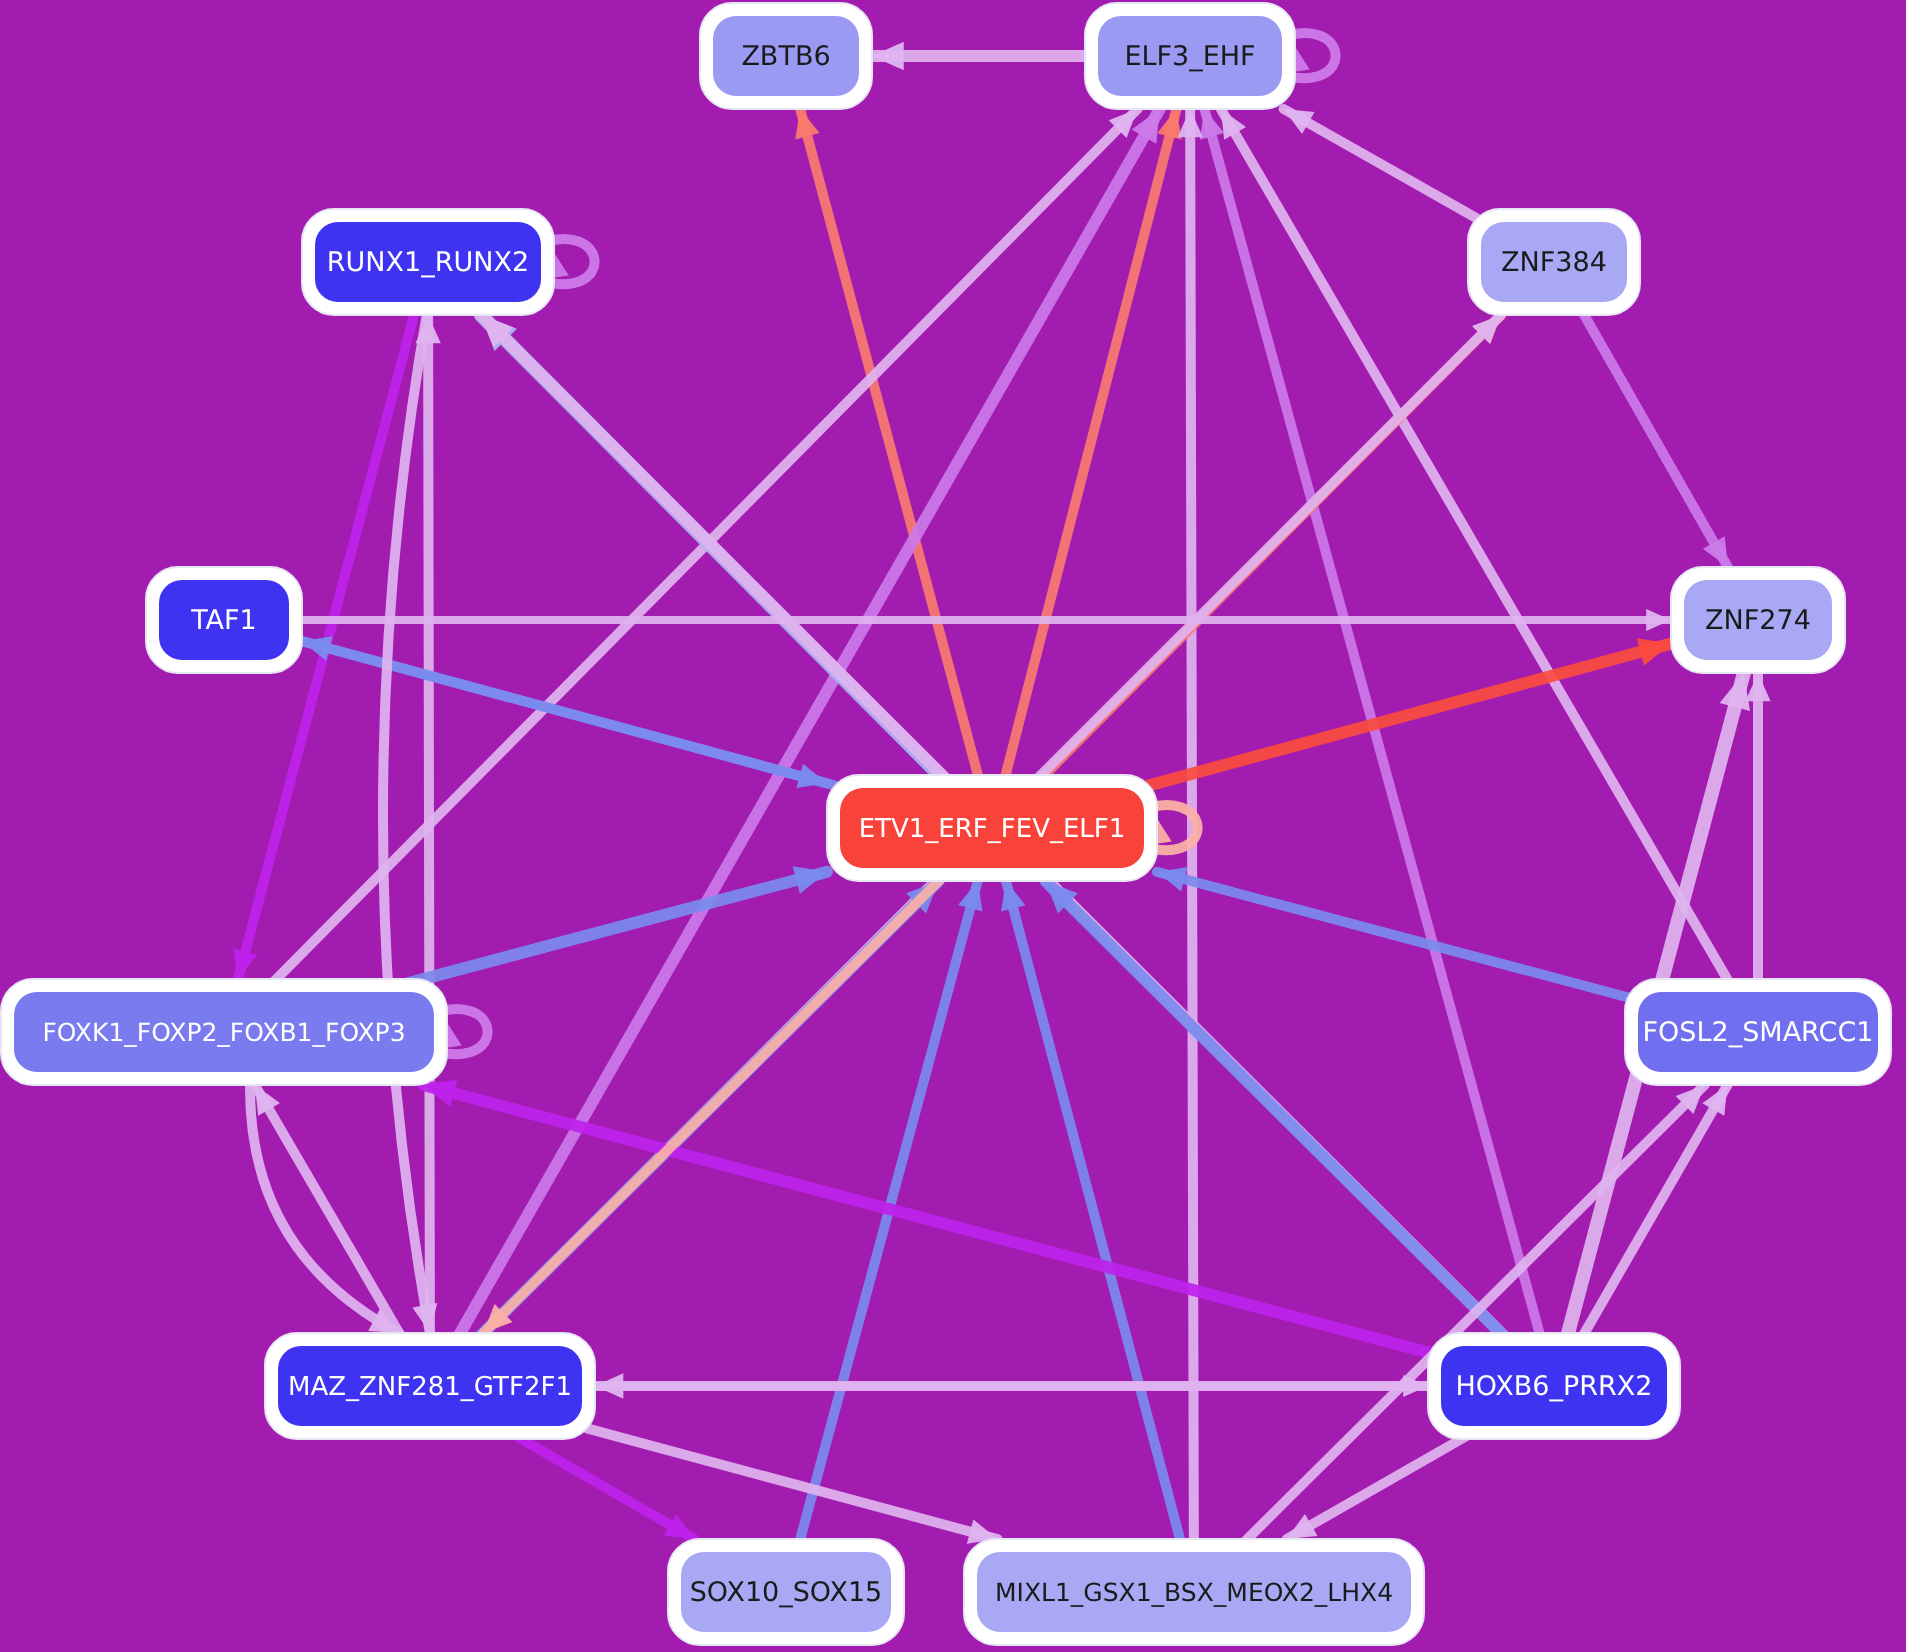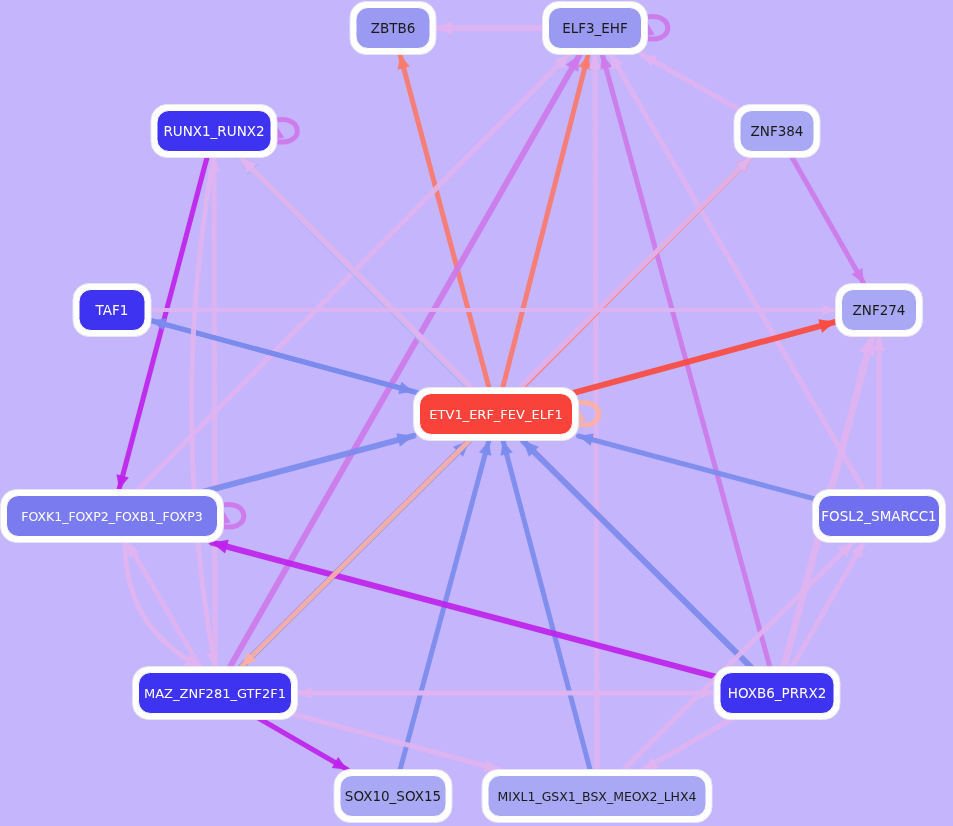--- a/index.html
+++ b/index.html
@@ -7,21 +7,21 @@
     padding: 0;
     background: #ffffff;
   }
   body {
     font-family: "DejaVu Sans", "Liberation Sans", sans-serif;
   }
   #graph-canvas {
     position: relative;
     width: 953px;
     height: 826px;
-    background: #c4b5fd;
+    background: #a21caf;
     overflow: hidden;
   }
   svg#net {
     position: absolute;
     left: 0;
     top: 0;
     width: 953px;
     height: 826px;
   }
   .node-label {

